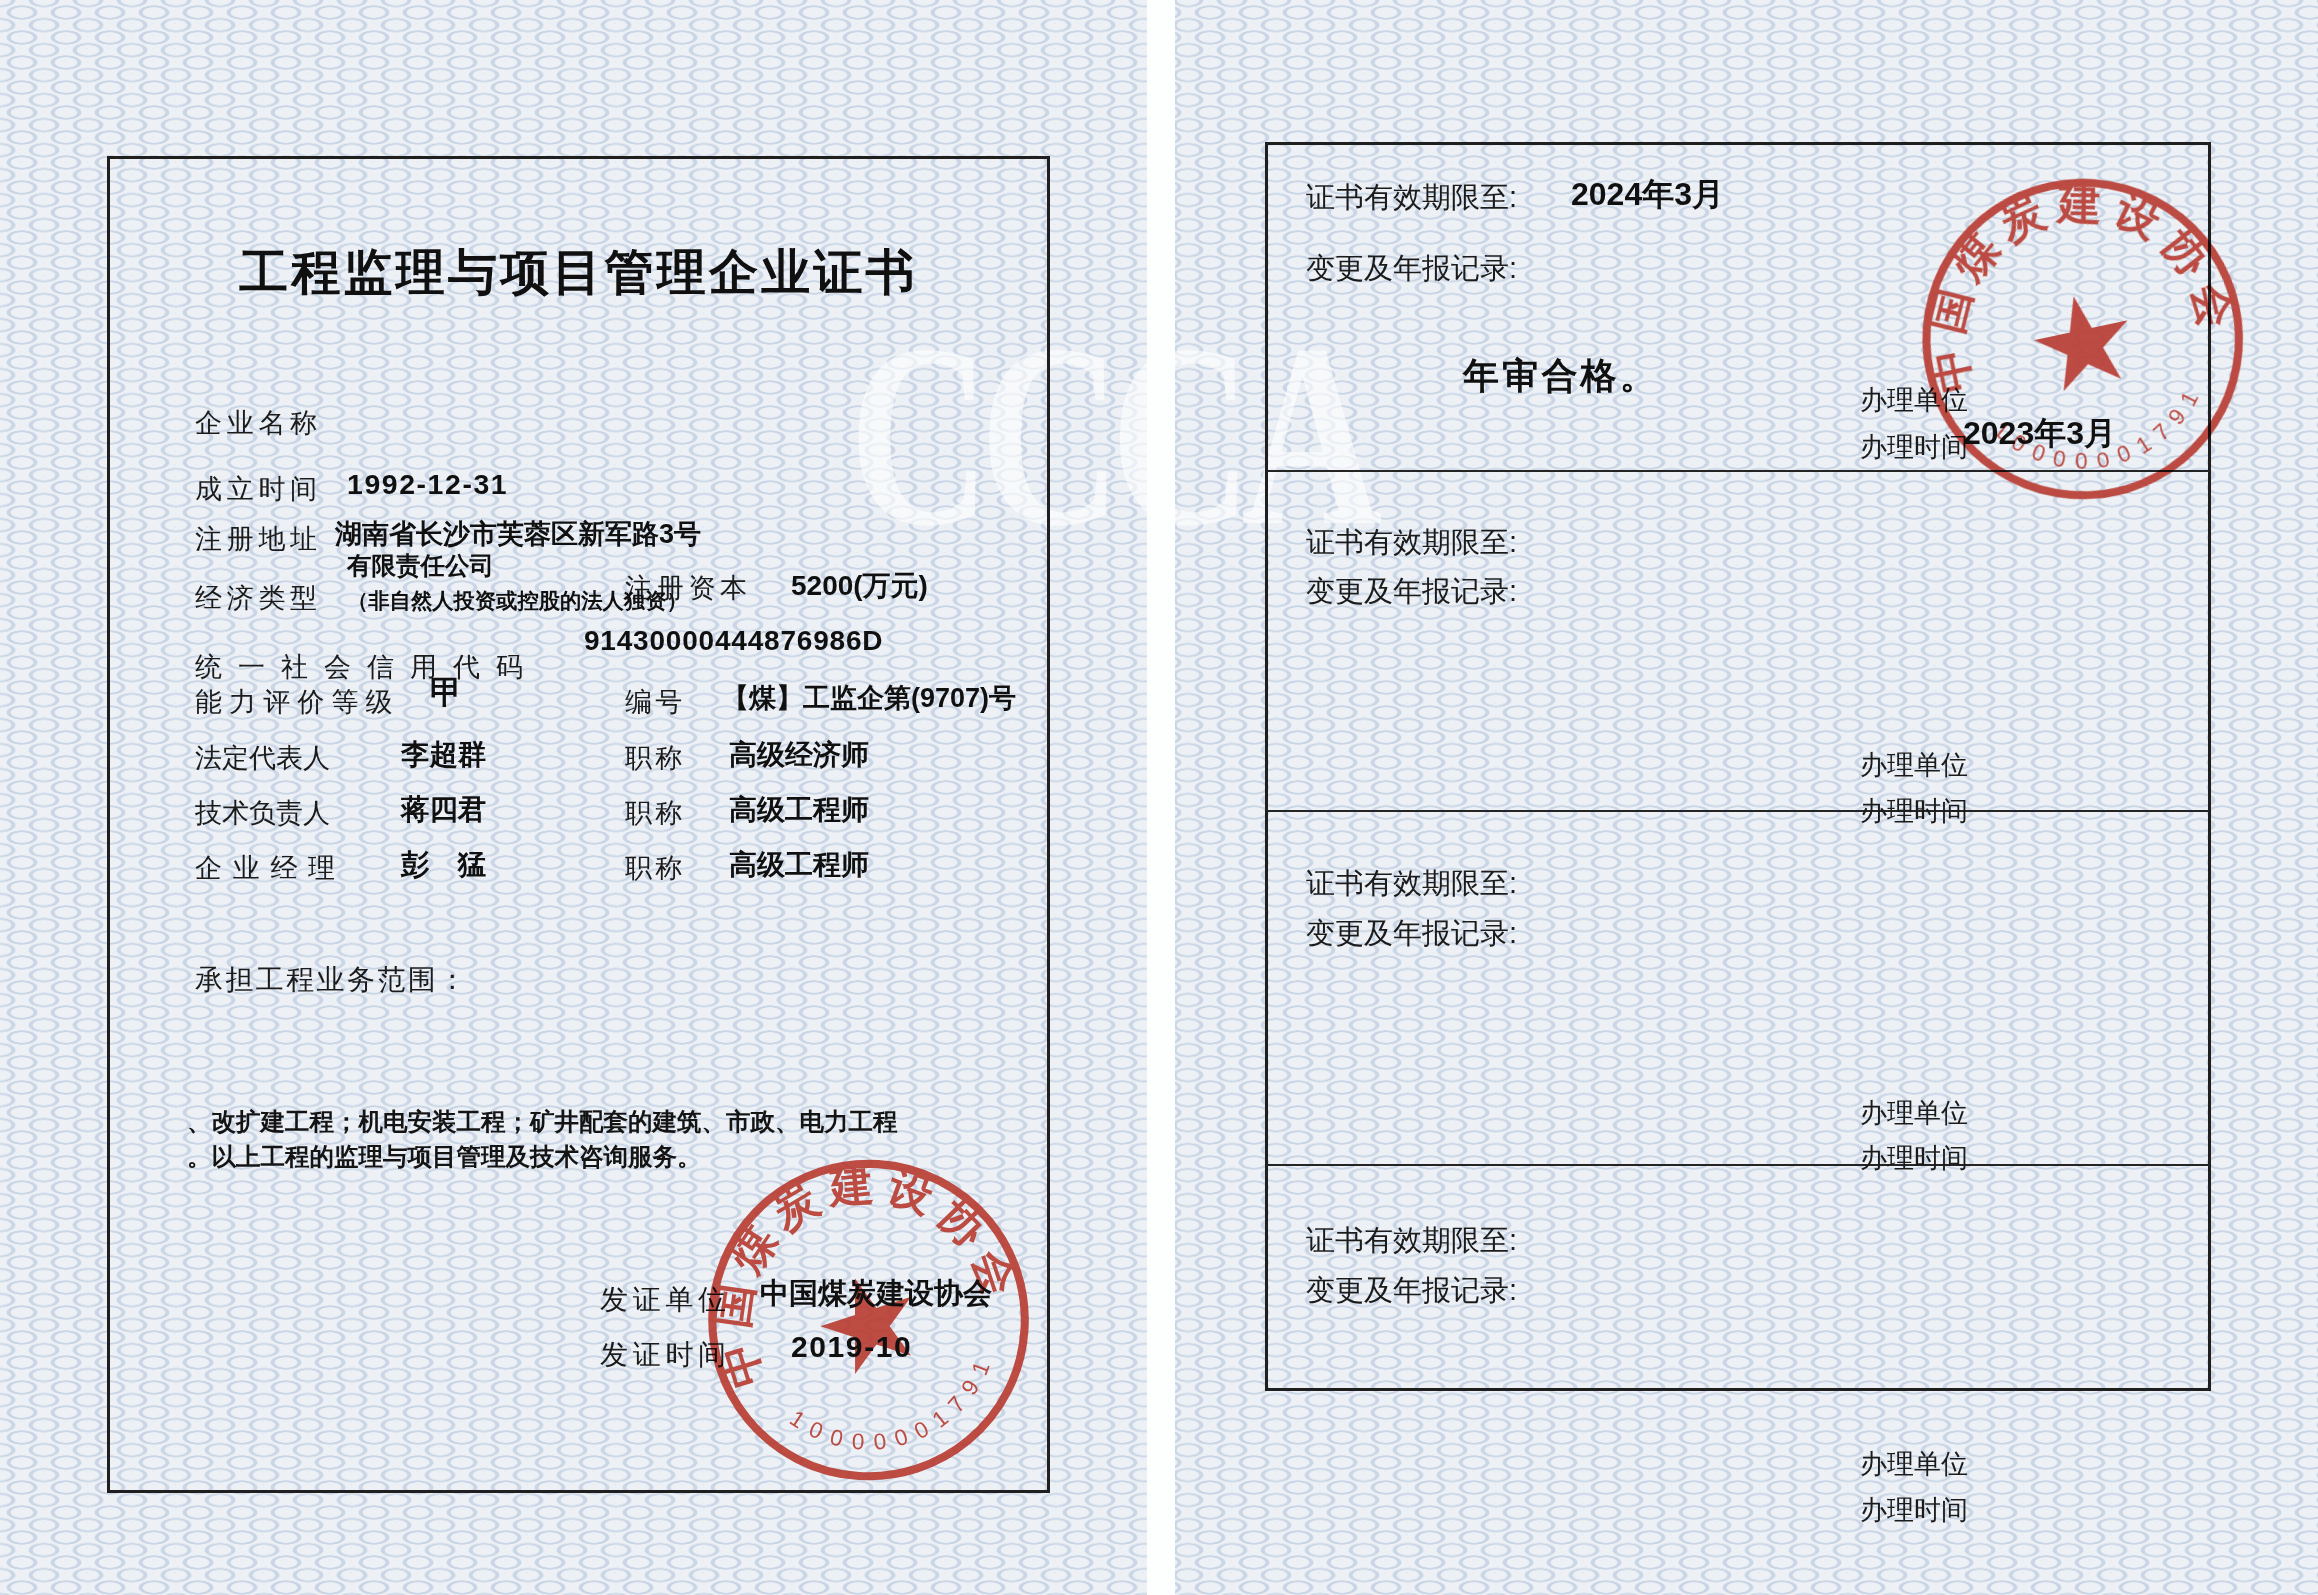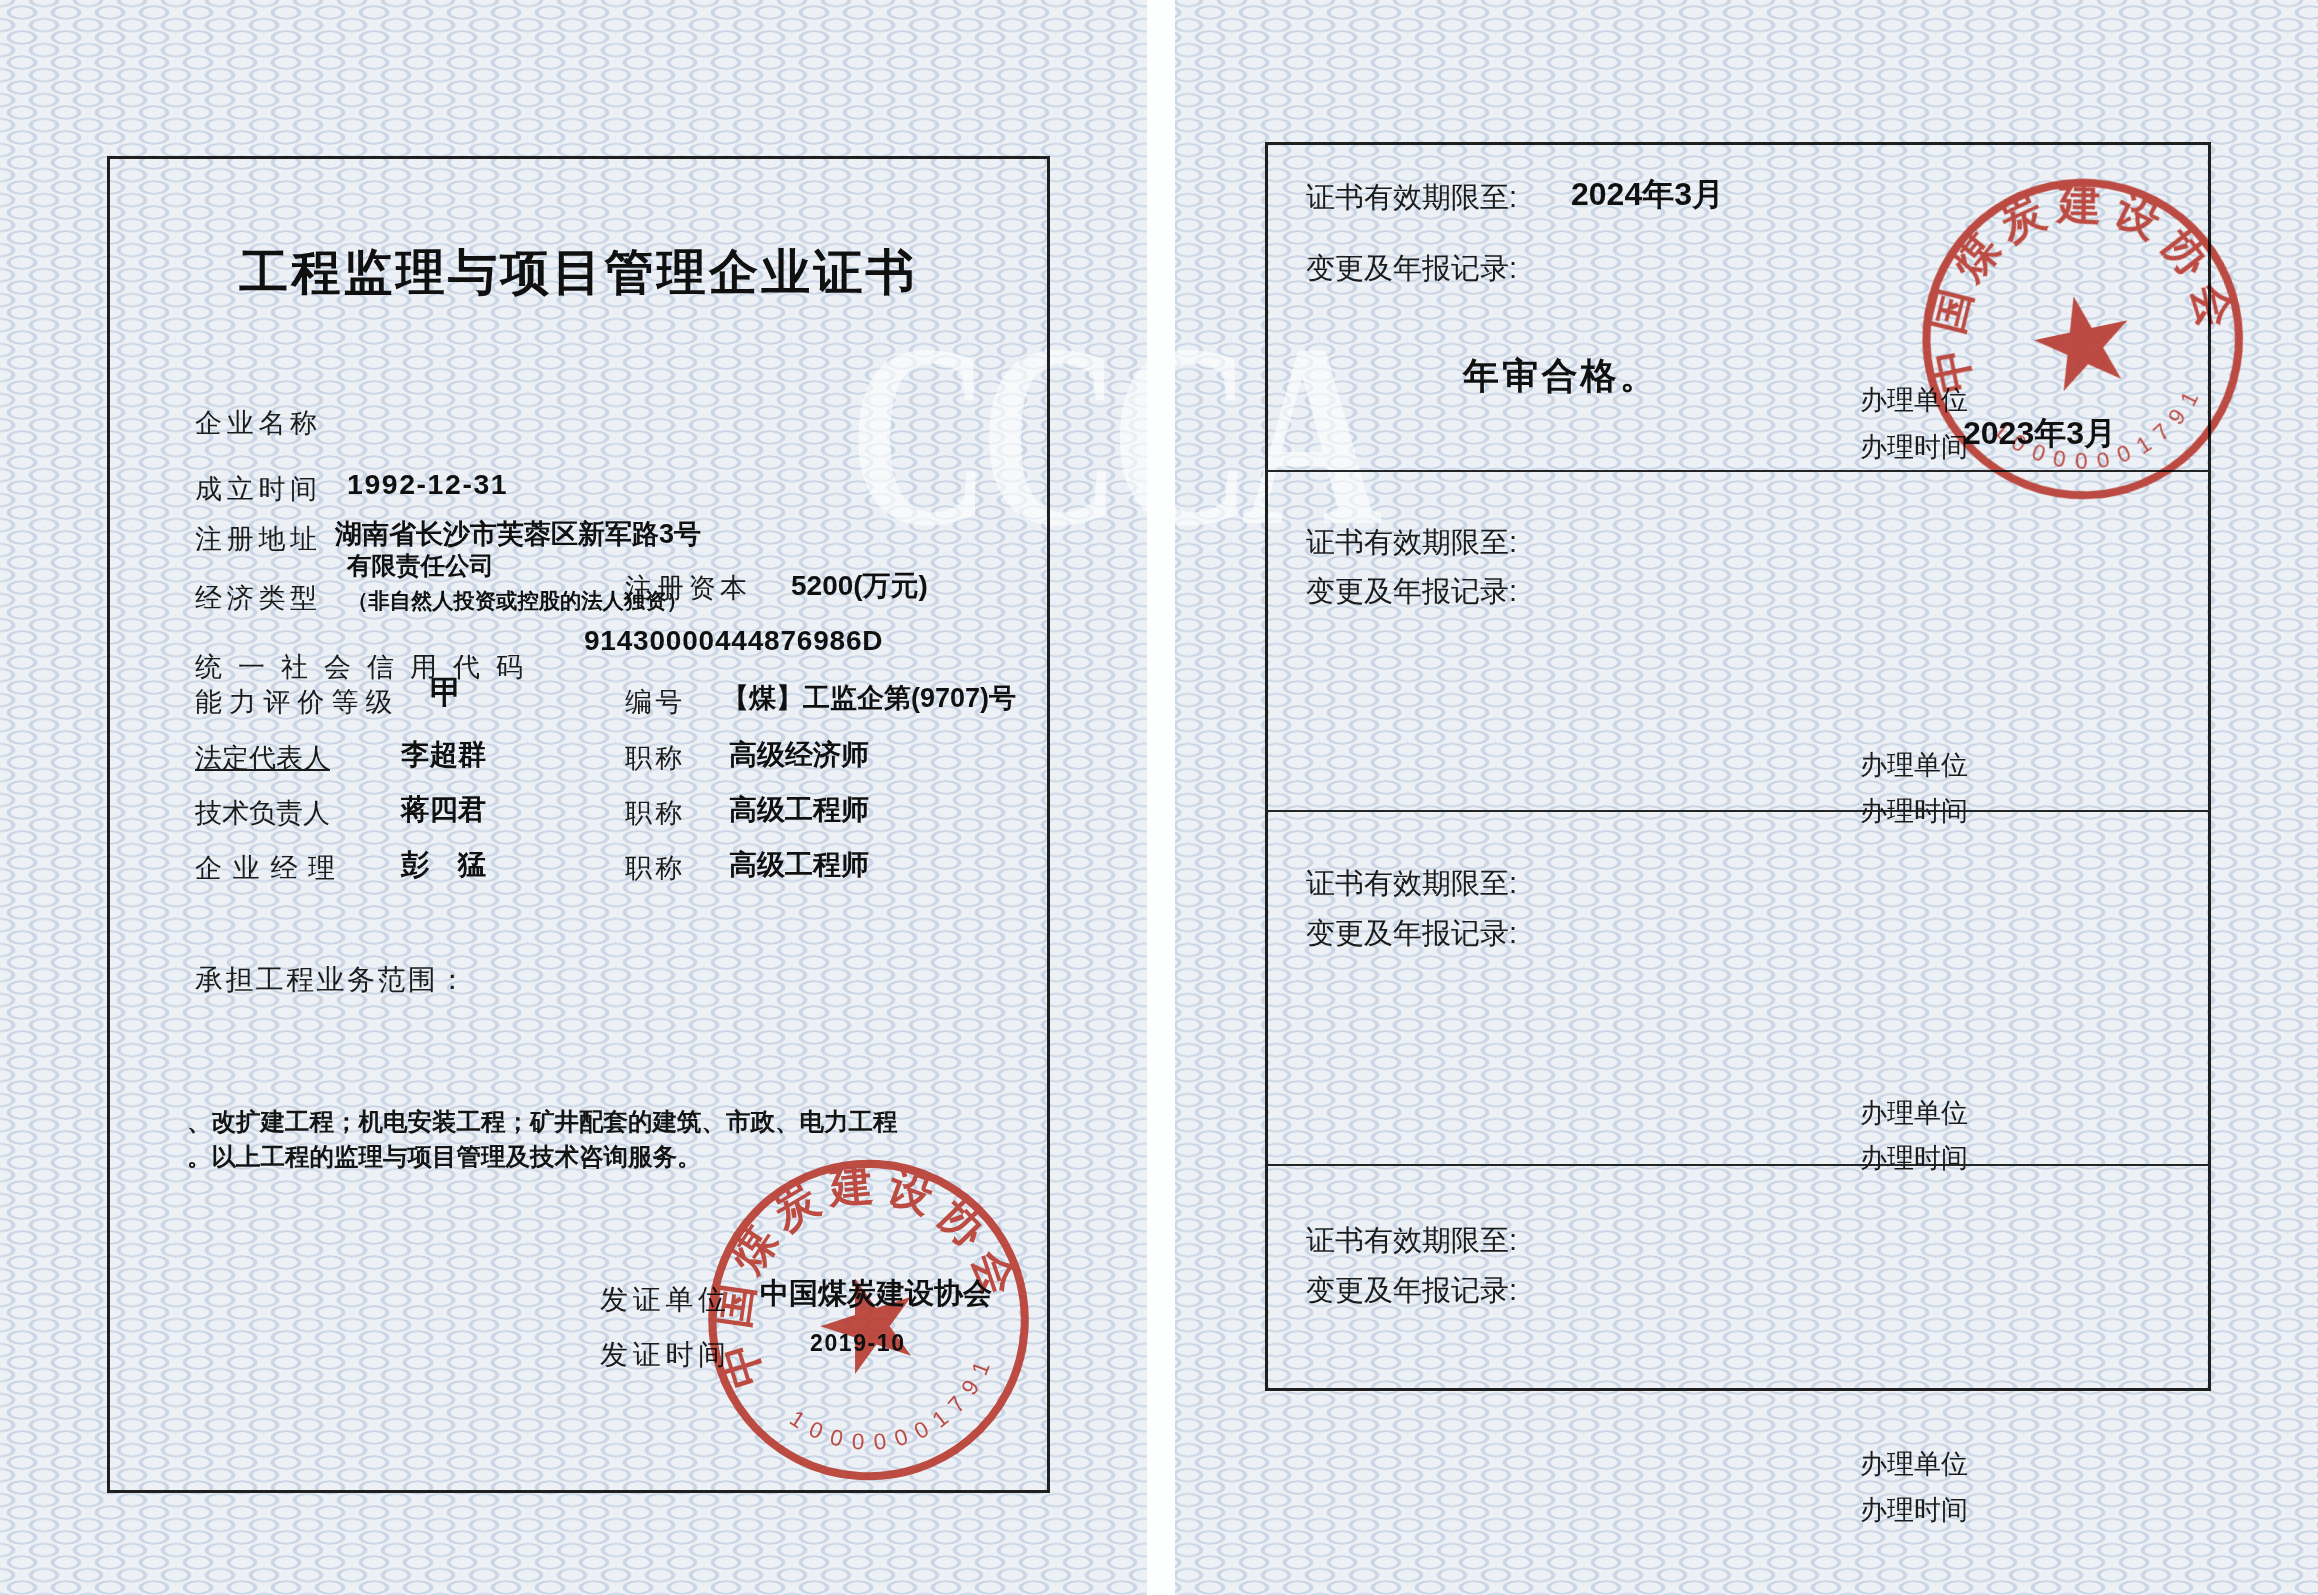--- a/index.html
+++ b/index.html
@@ -65,21 +65,21 @@
     <span class="abs val" style="left:681px;top:408px;font-size:28px;">5200(万元)</span>
 
     <span class="abs lbl ls20" style="left:85px;top:474px;">统一社会信用代码</span>
     <span class="abs val" style="left:474px;top:466px;font-size:28px;letter-spacing:0.8px;">91430000444876986D</span>
 
     <span class="abs lbl ls9" style="left:85px;top:525px;">能力评价等级</span>
     <span class="abs val" style="left:320px;top:512px;font-size:32px;">甲</span>
     <span class="abs lbl" style="left:515px;top:525px;letter-spacing:3.2px;">编号</span>
     <span class="abs val" style="left:612px;top:521px;font-size:27px;">【煤】工监企第(9707)号</span>
 
-    <span class="abs lbl" style="left:85px;top:581px;text-decoration:underline;">法定代表人</span>
+    <span class="abs lbl" style="left:85px;top:581px;">法定代表人</span>
     <span class="abs val" style="left:291px;top:577px;font-size:28.4px;">李超群</span>
     <span class="abs lbl" style="left:515px;top:581px;letter-spacing:3.2px;">职称</span>
     <span class="abs val" style="left:619px;top:577px;font-size:28px;">高级经济师</span>
 
     <span class="abs lbl" style="left:85px;top:636px;">技术负责人</span>
     <span class="abs val" style="left:291px;top:632px;font-size:28.4px;">蒋四君</span>
     <span class="abs lbl" style="left:515px;top:636px;letter-spacing:3.2px;">职称</span>
     <span class="abs val" style="left:619px;top:632px;font-size:28px;">高级工程师</span>
 
     <span class="abs lbl" style="left:85px;top:691px;letter-spacing:1.6px;">企 业 经 理</span>
@@ -87,21 +87,21 @@
     <span class="abs lbl" style="left:515px;top:691px;letter-spacing:3.2px;">职称</span>
     <span class="abs val" style="left:619px;top:687px;font-size:28px;">高级工程师</span>
 
     <span class="abs lbl ls3" style="left:85px;top:802px;font-size:28px;">承担工程业务范围：</span>
     <span class="abs scope" style="left:77px;top:981px;">。以上工程的监理与项目管理及技术咨询服务。</span>
     <span class="abs scope" style="left:77px;top:946px;">、改扩建工程；机电安装工程；矿井配套的建筑、市政、电力工程</span>
 
     <span class="abs lbl ls6" style="left:490px;top:1122px;font-size:28px;">发证单位</span>
     <span class="abs val" style="left:650px;top:1115px;font-size:29px;">中国煤炭建设协会</span>
     <span class="abs lbl ls6" style="left:490px;top:1177px;font-size:28px;">发证时间</span>
-    <span class="abs val" style="left:700px;top:1171px;font-size:23px;letter-spacing:1.6px;">2019-10</span>
+    <span class="abs val" style="left:681px;top:1171px;font-size:30px;letter-spacing:1.6px;">2019-10</span>
 
     <div class="abs stampbox" style="left:589px;top:991px;transform:rotate(-18deg);">
       <svg viewBox="0 0 420 420" width="340" height="340">
         <defs>
           <path id="a1t" d="M 75.9 272.5 A 148 148 0 1 1 344.1 272.5"></path>
           <path id="a1b" d="M 71.4 290 A 160 160 0 0 0 348.6 290"></path>
         </defs>
         <circle class="sr" cx="210" cy="210" r="193"></circle>
         <path class="sf" d="M210,156 L223.9,198.8 L269,198.8 L232.5,225.3 L246.4,268.2 L210,241.7 L173.6,268.2 L187.5,225.3 L151,198.8 L196.1,198.8 Z"></path>
         <text class="storg"><textPath href="#a1t" startOffset="50%">中国煤炭建设协会</textPath></text>

